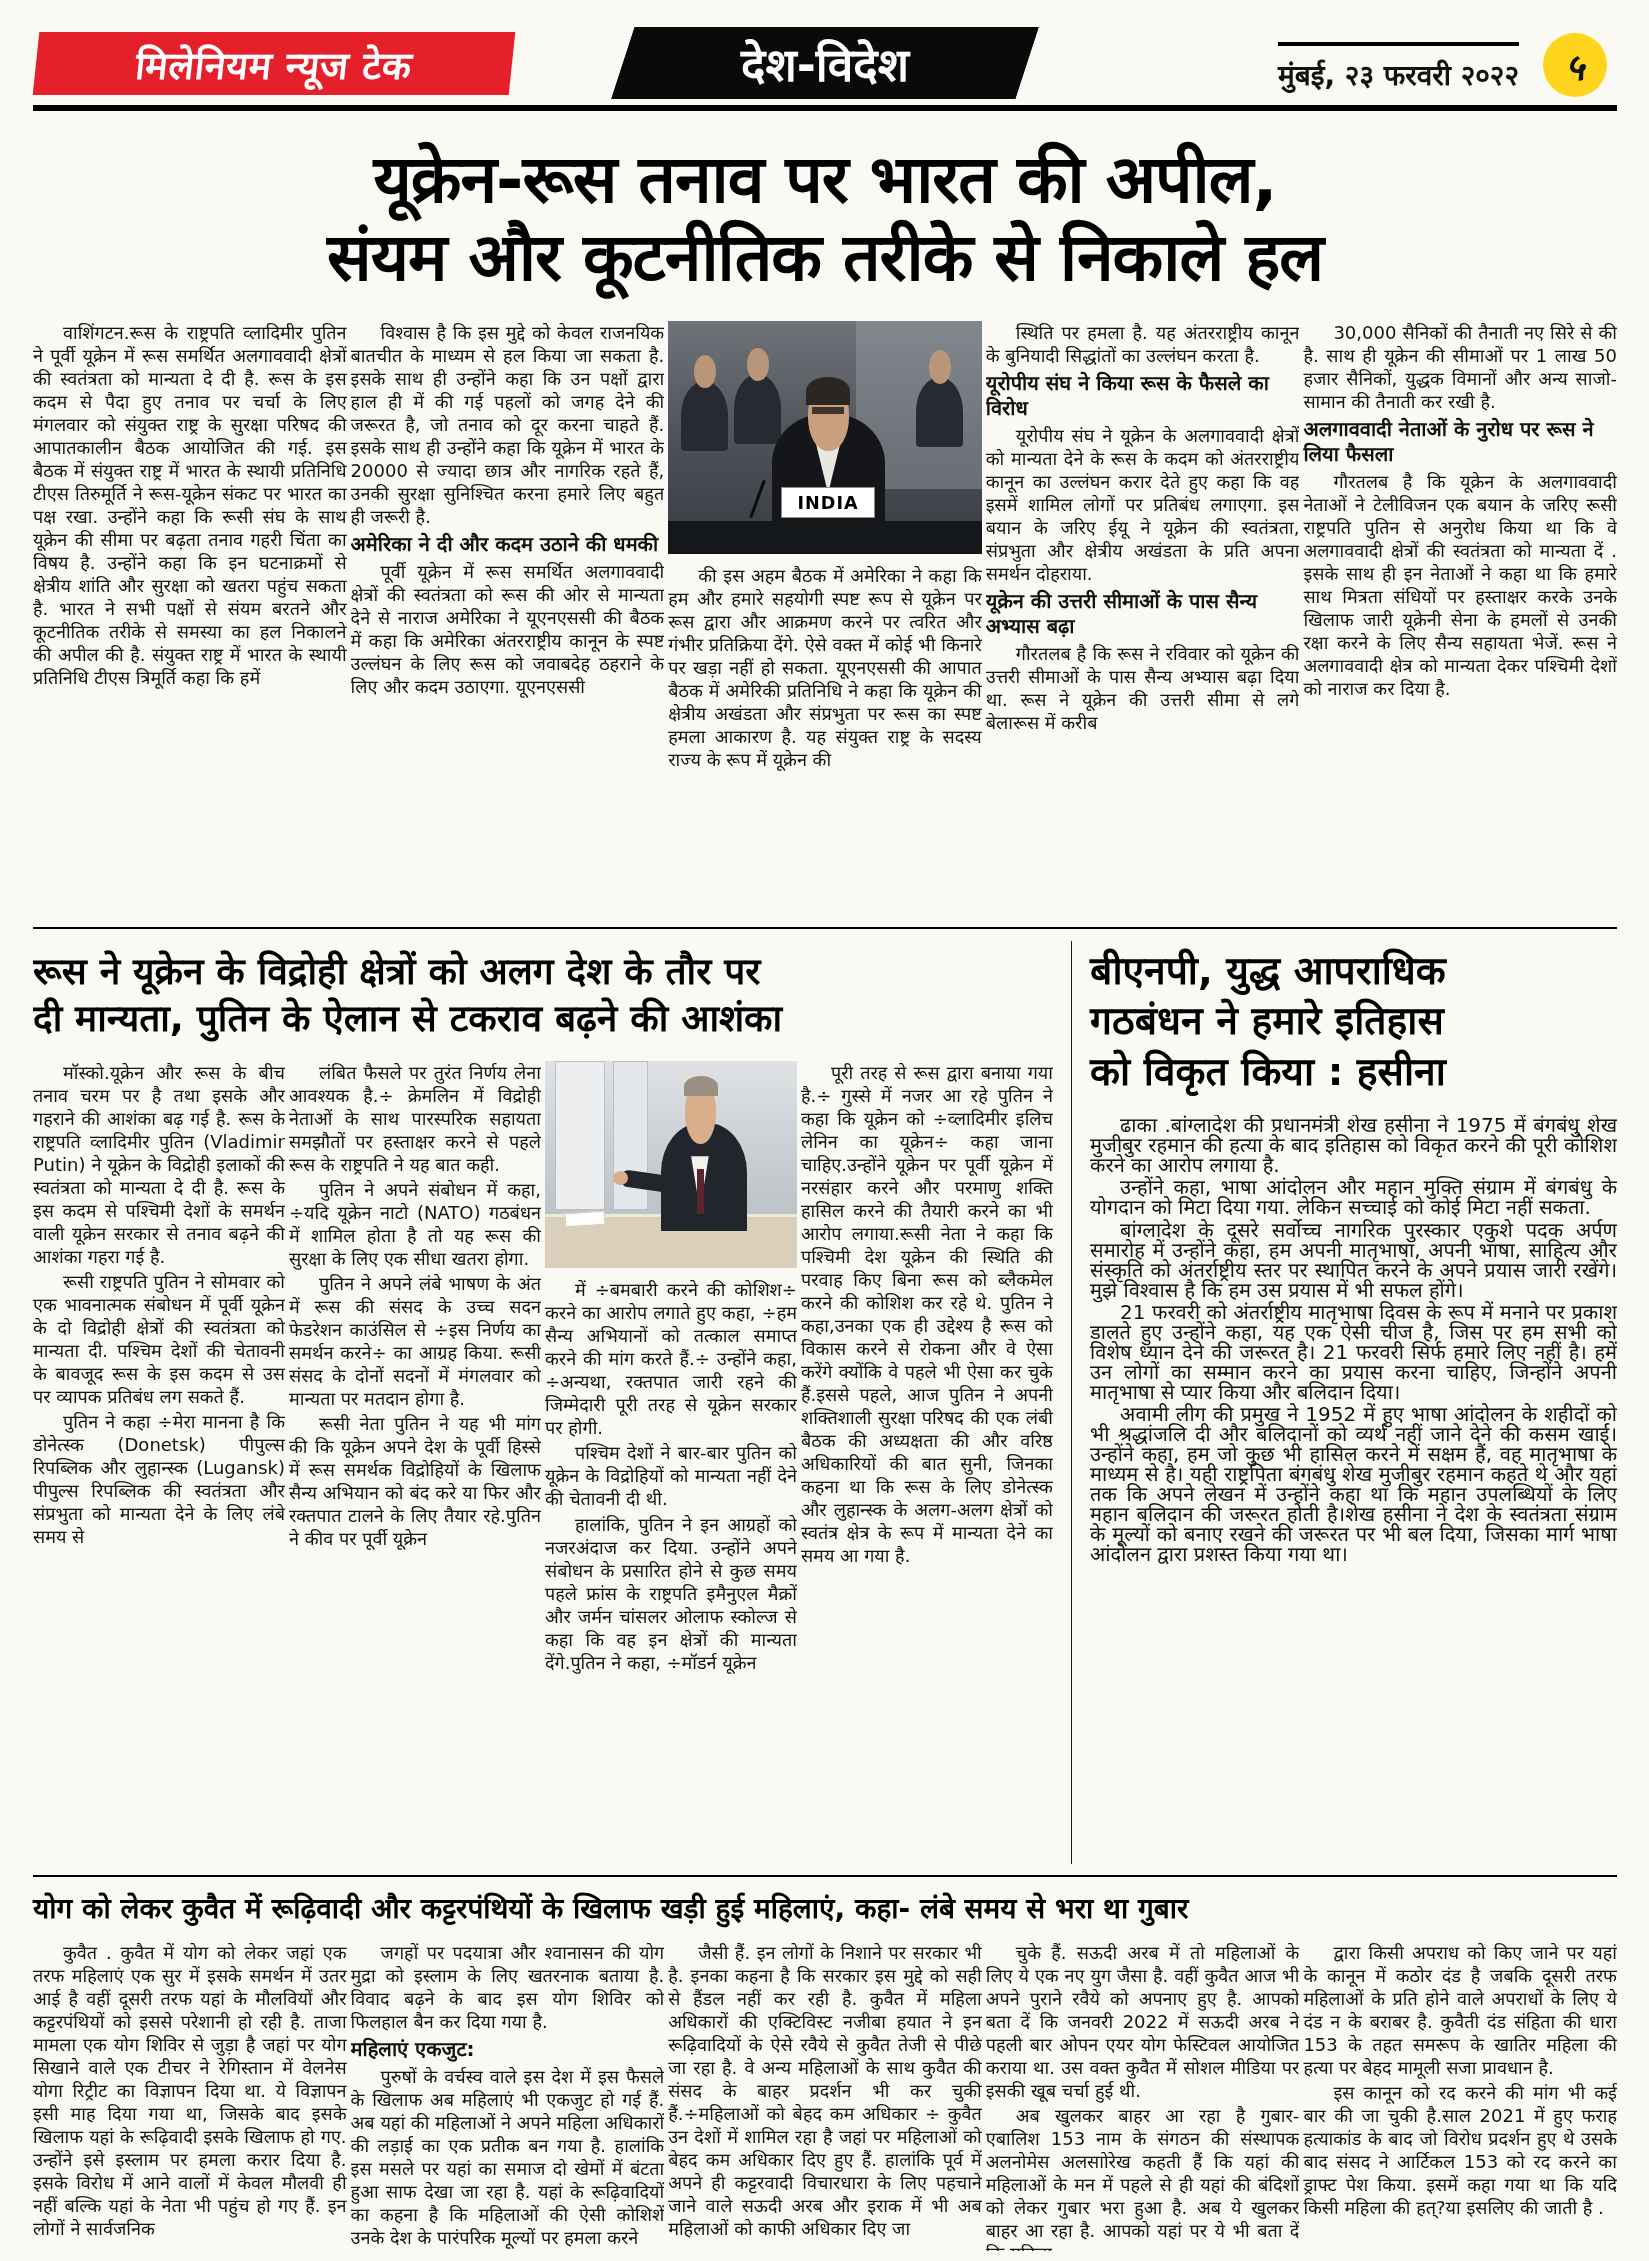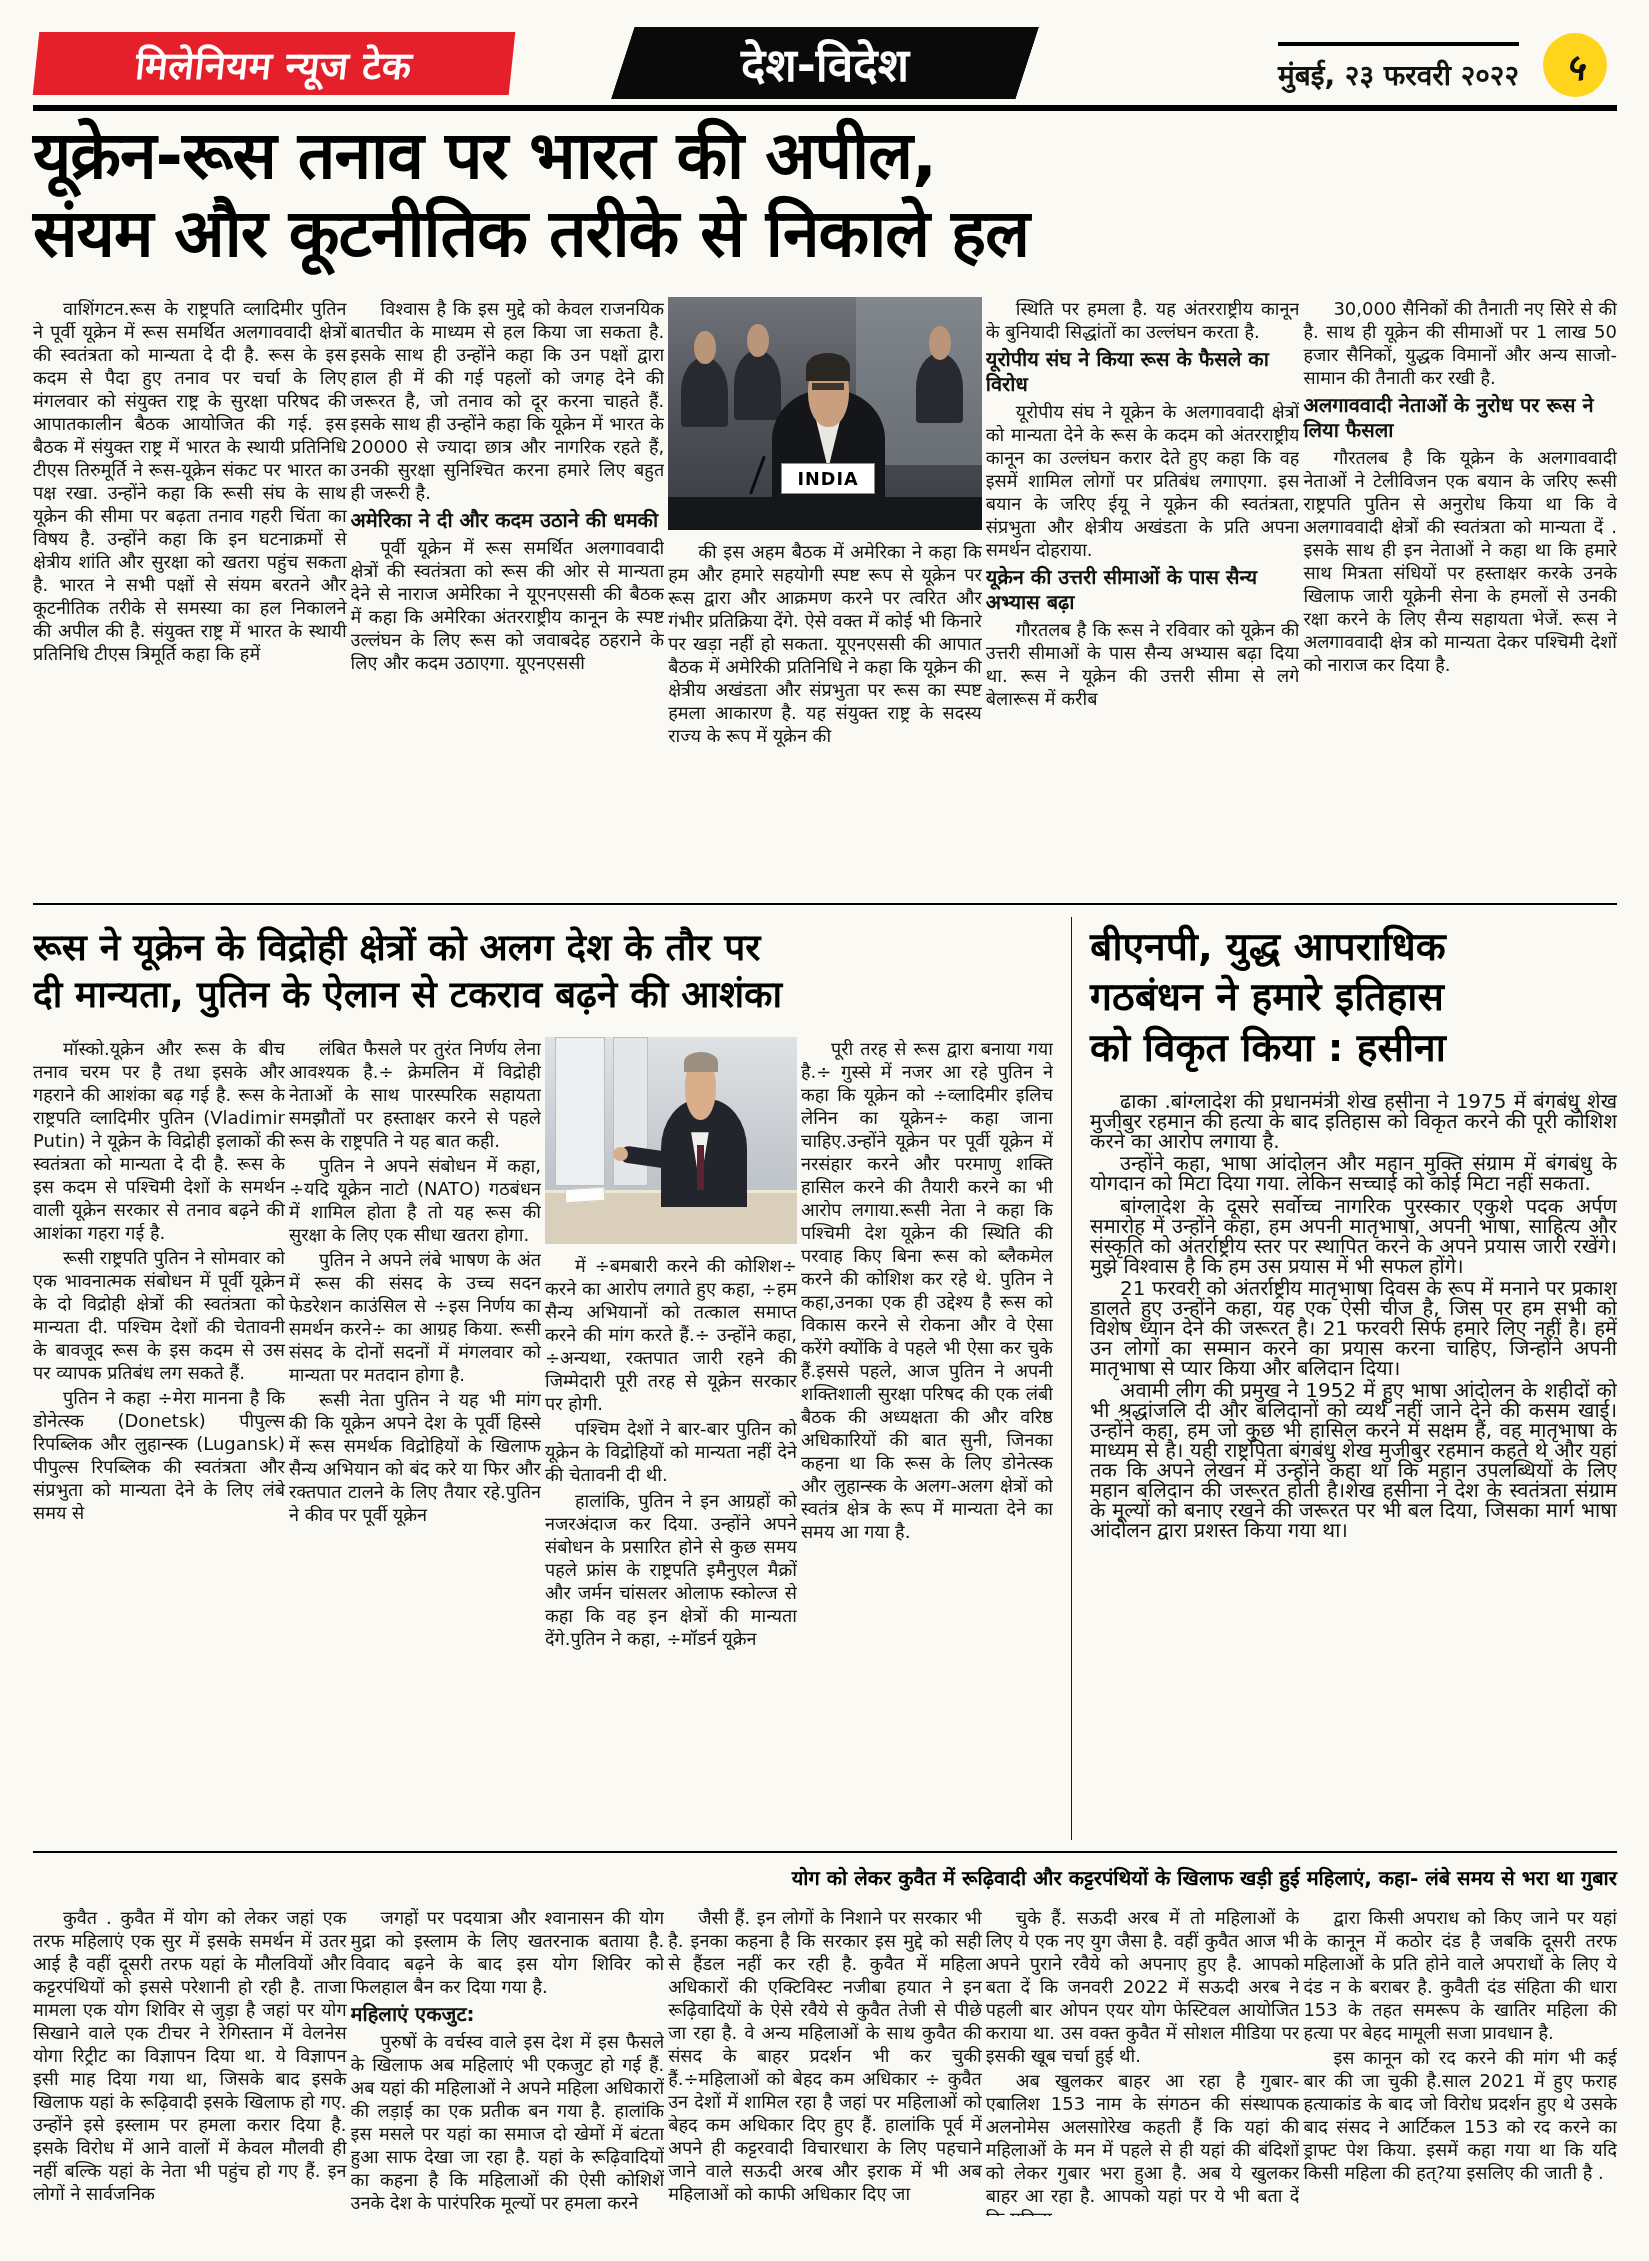--- a/index.html
+++ b/index.html
@@ -24,22 +24,22 @@
               font-size:37px;font-weight:bold;font-style:italic;color:#111}
 
   
   .hrule{border-top:2.1px solid #000;margin:11.4px 0}
   .cols{display:flex;gap:4px}
   .col{flex:1 1 0;overflow:hidden}
   .body-p{font-size:18px;line-height:23px;text-align:justify;text-indent:30px;margin-bottom:2.1px}
   .subhead{font-size:20px;line-height:25px;font-weight:bold;margin:4.1px 0 3.1px}
 
   
-  .lead-headline{text-align:left;font-size:66px;line-height:1.18;font-weight:bold;
-                 letter-spacing:-1px;margin:6px 0 24px;color:#000}
+  .lead-headline{text-align:center;font-size:66px;line-height:1.18;font-weight:bold;
+                 letter-spacing:-1px;margin:30px 0 24px;color:#000}
   .lead-cols{height:595px}
 
   
   .photo{position:relative;overflow:hidden;margin-bottom:10.3px;display:block}
   .photo i,.photo b{position:absolute;display:block}
 
   .unsc{height:233px;width:100%;background:linear-gradient(180deg,#70747a 0%,#4c5056 55%,#383c42 100%)}
   .unsc .panel{right:0;top:0;width:40%;height:72%;background:#9aa0a6;opacity:.45}
   .unsc .bgp{border-radius:50% 50% 4.1px 4.1px;background:#272b31;top:26%;width:15%;height:30%}
   .unsc .bgp .bh{position:absolute;left:28%;top:-38%;width:46%;height:48%;border-radius:50%;background:#b99579}
@@ -72,21 +72,21 @@
   .middle{display:flex;height:923px;overflow:hidden}
   .russia{flex:0 0 65.5%;padding-right:17.6px}
   .russia-headline{font-size:37px;line-height:1.28;font-weight:bold;margin:7.2px 0 18.6px;color:#000}
   .mid-cols{height:745px}
   .hasina{flex:1;border-left:1.6px solid #1a1a1a;padding-left:18.6px}
   .hasina-headline{font-size:39px;line-height:1.3;font-weight:bold;margin:5.2px 0 17.6px;color:#000}
   .hasina-body{height:724px;overflow:hidden}
   .hasina-body .body-p{font-size:20px;line-height:20px}
 
   
-  .kuwait-headline{text-align:right;font-size:20px;font-weight:bold;margin:10.3px 0 14.5px;color:#000}
+  .kuwait-headline{text-align:left;font-size:28px;font-weight:bold;margin:10.3px 0 14.5px;color:#000}
   .kw-cols{height:310px}
 </style>
 </head>
 <body>
 
 <div class="page">
 
   <header class="masthead">
     <div class="brand-box">
       <span>मिलेनियम न्यूज टेक</span>

